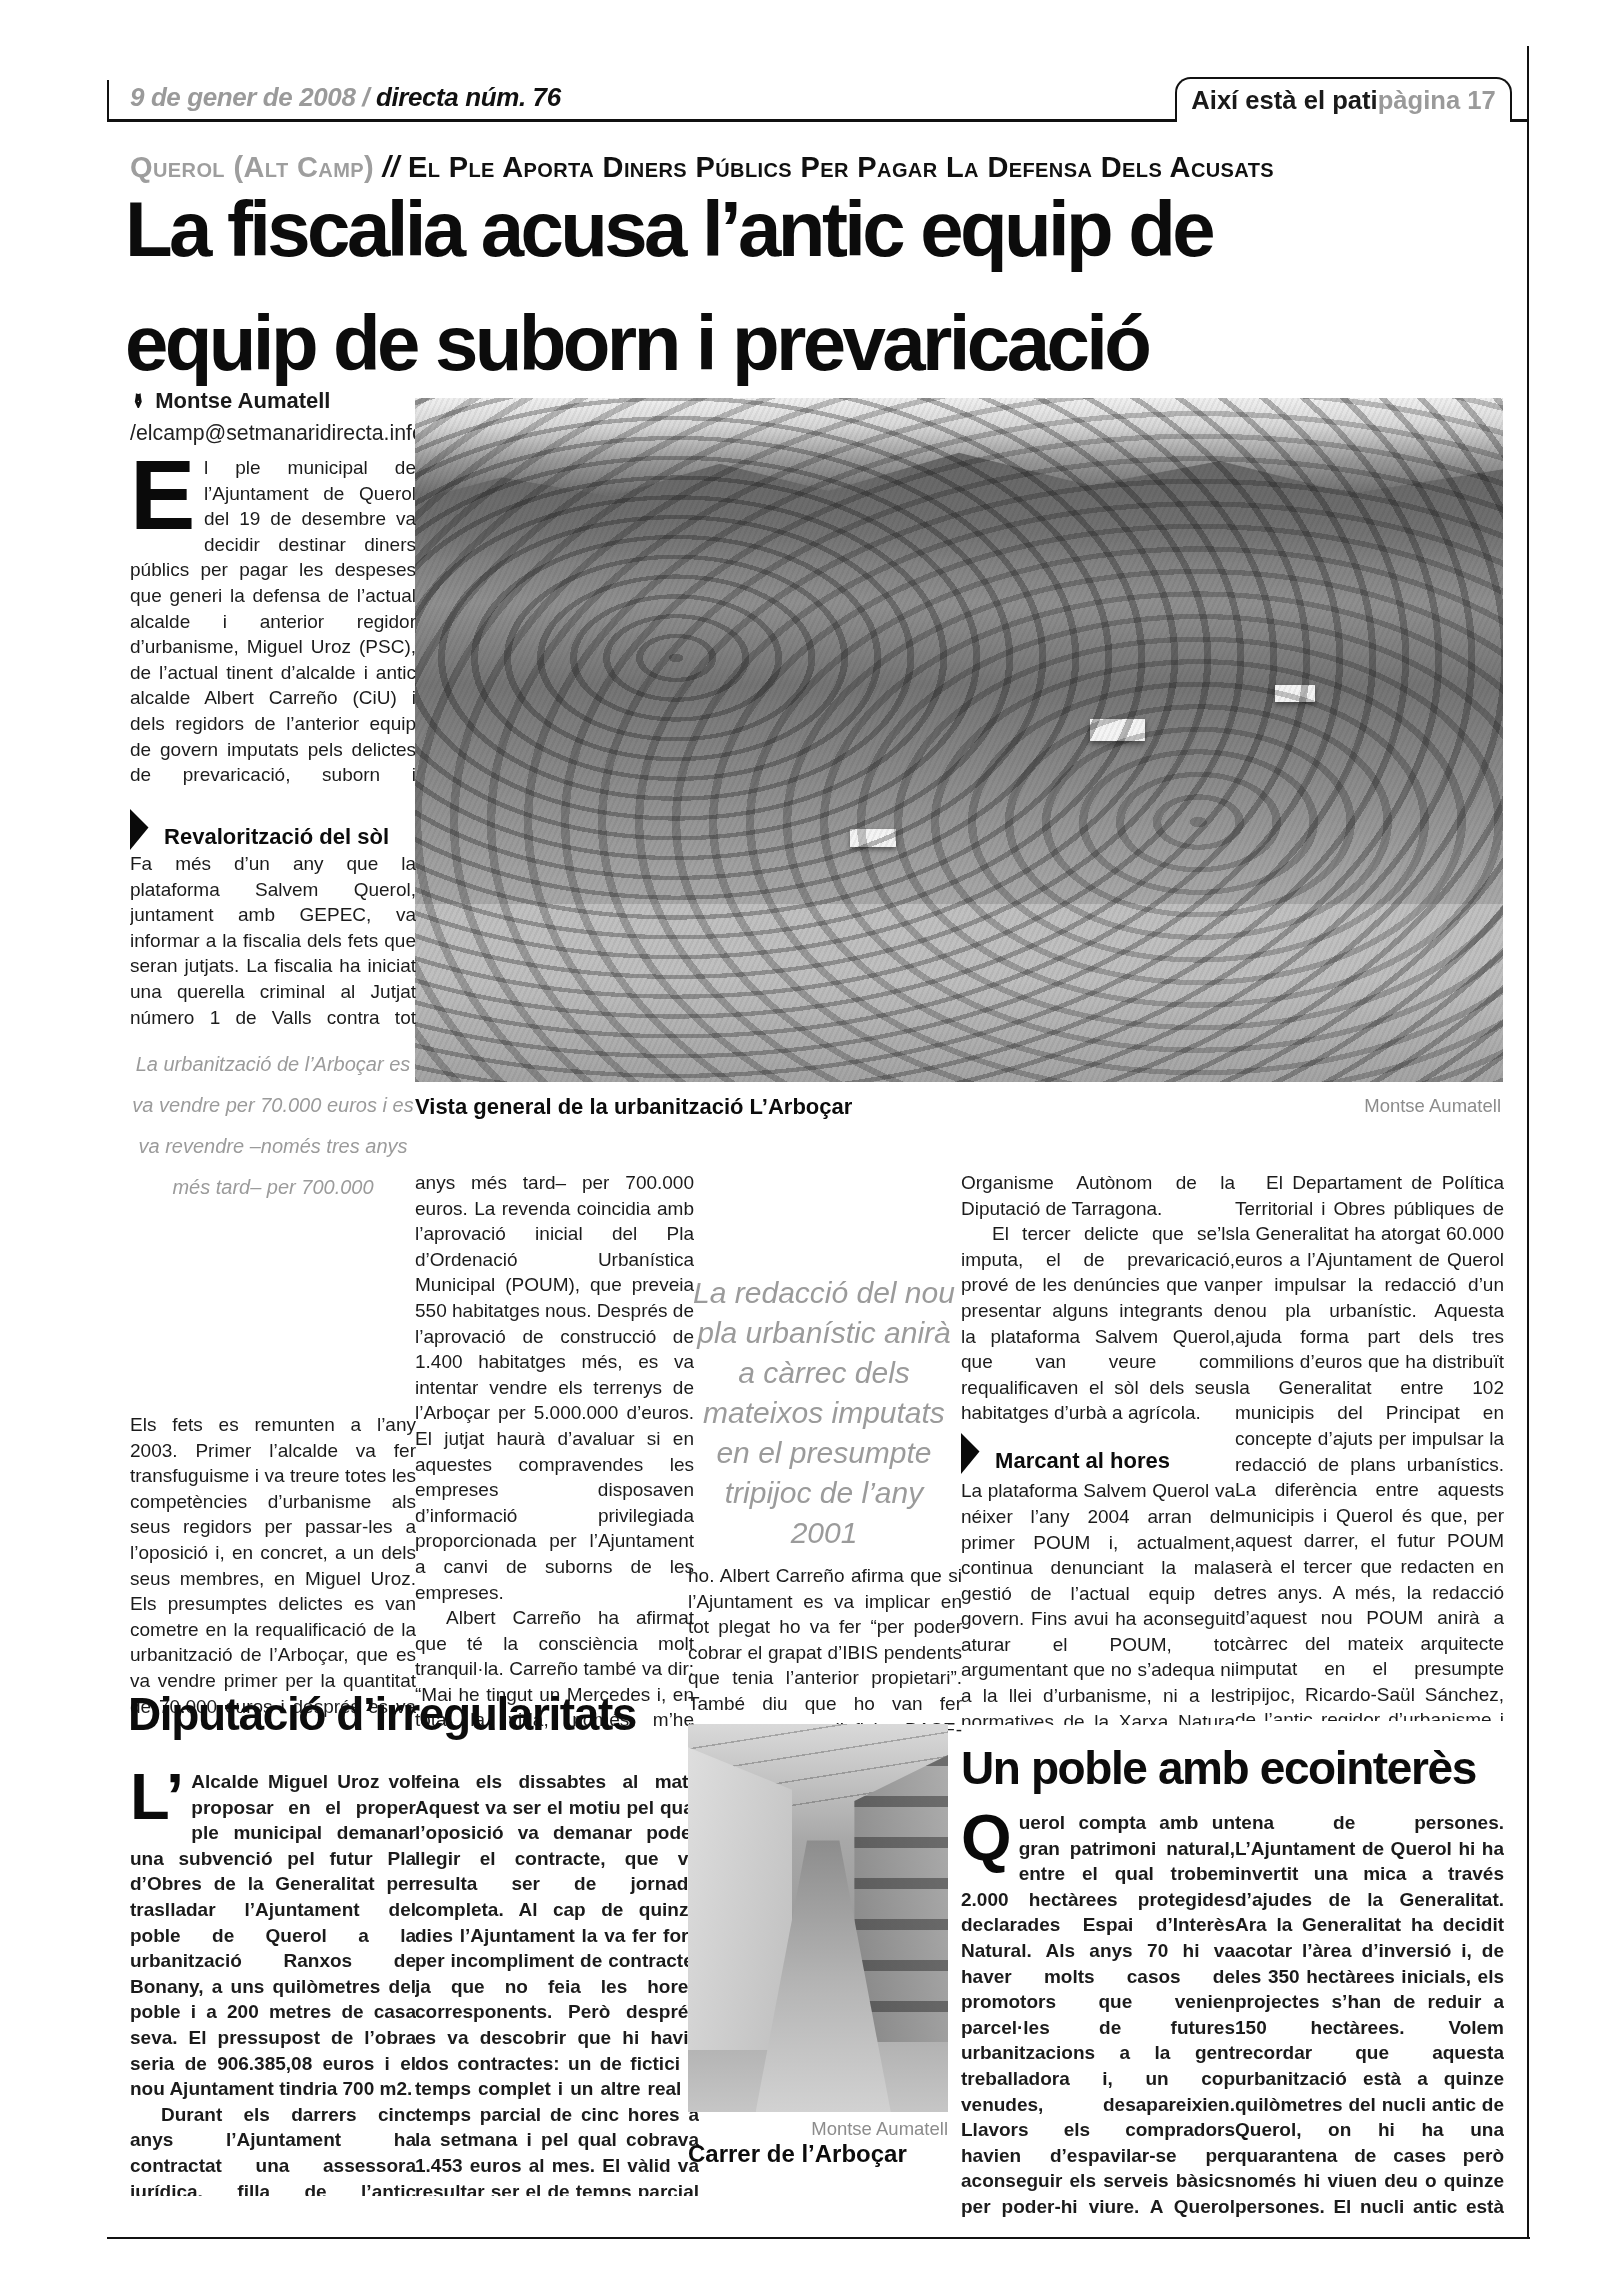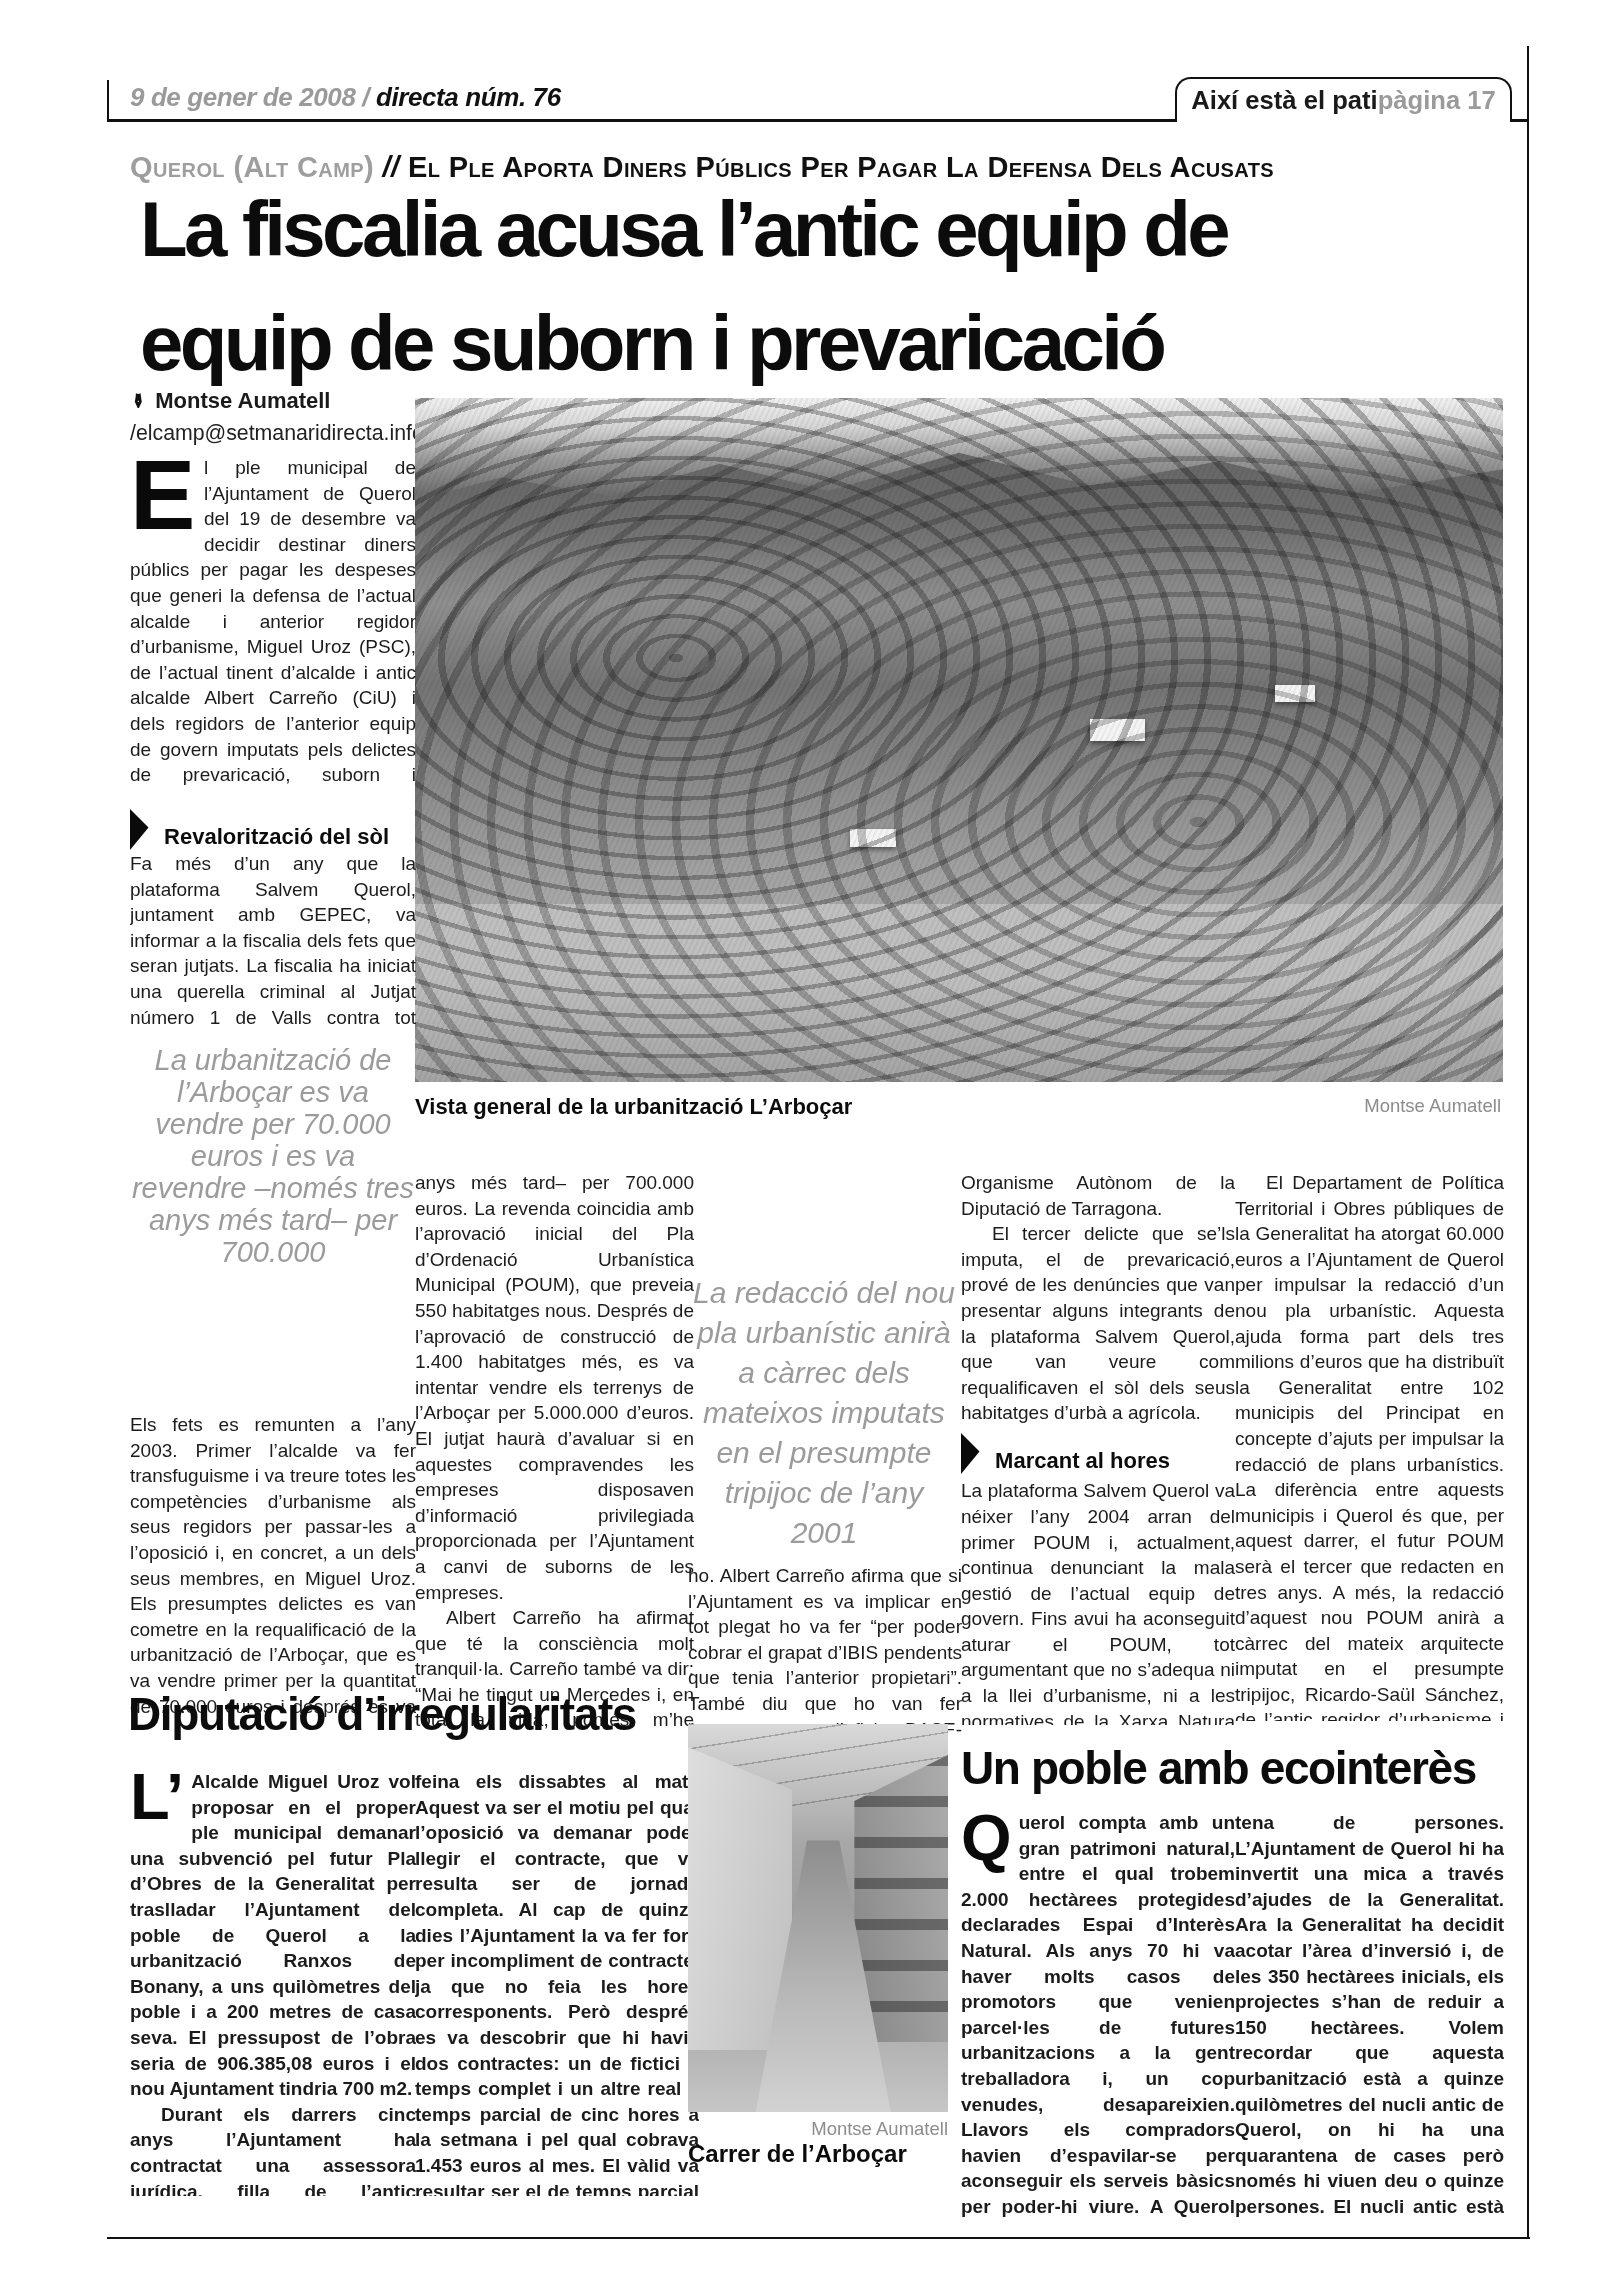--- a/index.html
+++ b/index.html
@@ -38,21 +38,21 @@
   }
   .kicker-loc{color:#9e9e9e;}
   .kicker-sep{color:#111;font-style:italic;}
   .kicker-text{color:#111;}
   
   .headline{
     left:125px;top:172px;width:1422px;
     font-size:78px;line-height:114px;font-weight:bold;
     letter-spacing:-3.6px;color:#0c0c0c;
   }
-  .headline span{display:block;margin-left:15px;}
+  .headline span{display:block;}
   
   .byline{left:130px;top:388px;font-size:22px;font-weight:bold;display:flex;align-items:center;gap:8.5px;}
   .byline-icon{font-size:20px;color:#111;transform:rotate(90deg);display:inline-block;}
   .byline-email{left:130px;top:421px;font-size:21.3px;color:#222;}
   
   .body-col{
     font-size:19px;line-height:25.6px;text-align:justify;
     color:#1b1b1b;overflow:hidden;
   }
   .body-col p{margin:0;}
@@ -67,21 +67,21 @@
     font-weight:bold;font-size:22px;color:#0c0c0c;
     display:flex;align-items:flex-end;gap:15.6px;margin:7.1px 0 4.3px 0;
     text-align:left;
   }
   .tri{
     width:18.5px;height:41px;background:#0a0a0a;flex:0 0 auto;
     clip-path:polygon(0 0,100% 45%,0 100%);
   }
   .pullquote{
     font-style:italic;color:#9b9b9b;text-align:center;
-    font-size:29px;line-height:32px;letter-spacing:0;
+    font-size:20px;line-height:41px;letter-spacing:0;
   }
   .pullquote.q2{font-size:30px;line-height:40px;}
   .bold-col{font-weight:bold;}
   
   .sec-title{
     font-weight:bold;color:#0c0c0c;font-size:46px;letter-spacing:-1.4px;
     white-space:nowrap;
   }
   
   .caption{font-weight:bold;font-size:22px;color:#0c0c0c;white-space:nowrap;}

